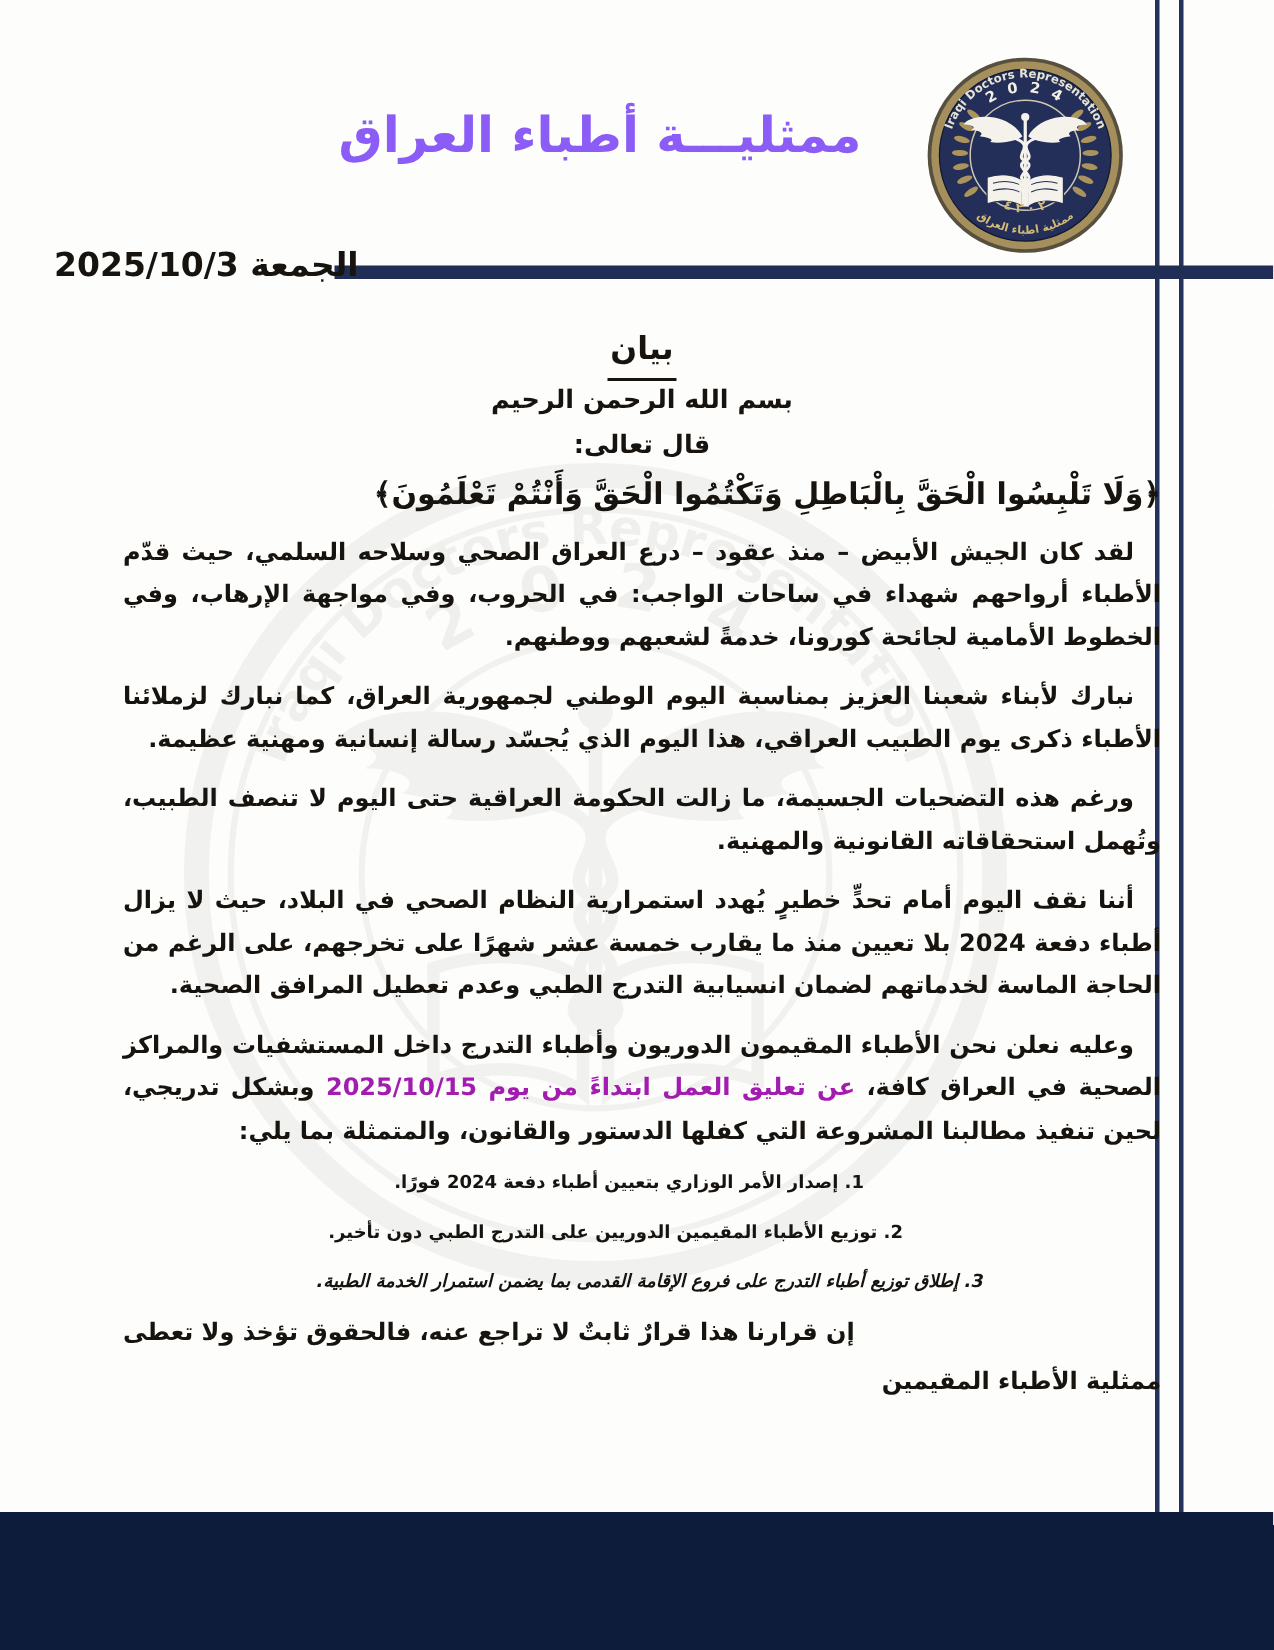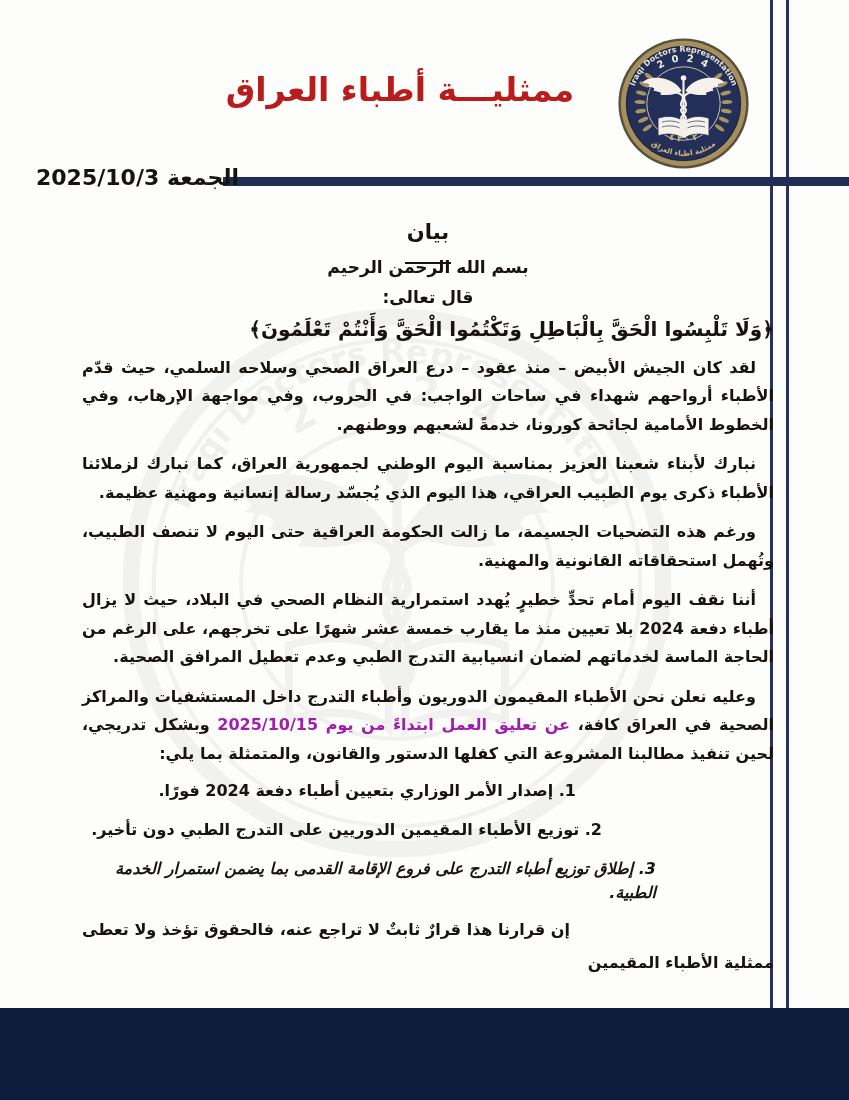--- a/index.html
+++ b/index.html
@@ -11,45 +11,45 @@
   
   .vline{position:absolute;top:0;width:3px;height:1008px;background:#25335c;}
   .vline.v1{left:770px}
   .vline.v2{left:786px}
   .hbar{position:absolute;top:177px;left:223px;right:0;height:9px;background:#202e55;}
   .footer-band{position:absolute;left:0;top:1008px;width:100%;height:92px;background:#0e1c3b;}
 
   
   .org-title{
     position:absolute;top:70px;left:180px;width:440px;
-    text-align:center;font-size:33px;font-weight:bold;color:#b91c1c;
+    text-align:center;font-size:33px;font-weight:bold;color:#8b5cf6;
   }
   .date-line{position:absolute;top:165px;left:36px;font-size:22px;font-weight:bold;}
 
   .logo{position:absolute;top:35px;left:615px;width:137px;height:137px;}
   .watermark{
     position:absolute;top:292px;left:106px;width:582px;height:582px;
     opacity:.075;filter:grayscale(1) brightness(1.25);pointer-events:none;
   }
   .logo svg,.watermark svg{display:block;width:100%;height:100%;}
 
   
   .content{position:absolute;top:220px;left:82px;width:692px;}
   .center{text-align:center;}
   .doc-title{font-size:21px;font-weight:bold;margin:0 0 13px;}
-  .doc-title span{border-bottom:2.5px solid #17140f;padding:0 2px 18px;}
+  .doc-title span{border-bottom:2.5px solid #17140f;padding:0 2px 8px;}
   .basmala{font-size:17px;font-weight:bold;margin:0 0 10px;}
   .qala{font-size:17px;font-weight:bold;margin:0 0 10px;}
   .verse{font-size:20px;font-weight:bold;margin:0 0 13px;text-align:right;}
   p.body{
     font-size:16px;font-weight:bold;line-height:1.78;
     text-align:justify;text-indent:18px;margin:0 0 11px;
   }
   .red{color:#a21caf;}
-  .demand{font-size:16px;font-weight:bold;line-height:1.5;margin:0 0 15px;text-align:right;}
+  .demand{font-size:12px;font-weight:bold;line-height:1.5;margin:0 0 15px;text-align:right;}
   .demand.d1{padding-right:198px;}
   .demand.d2{padding-right:172px;}
   .demand.d3{padding-right:118px;font-style:italic;}
   .closing{font-size:16px;font-weight:bold;margin:4px 0 14px;padding-right:198px;text-align:left;}
   .signature{font-size:16px;font-weight:bold;text-align:right;}
 
   .lat{direction:ltr;}
 </style>
 </head>
 <body>

